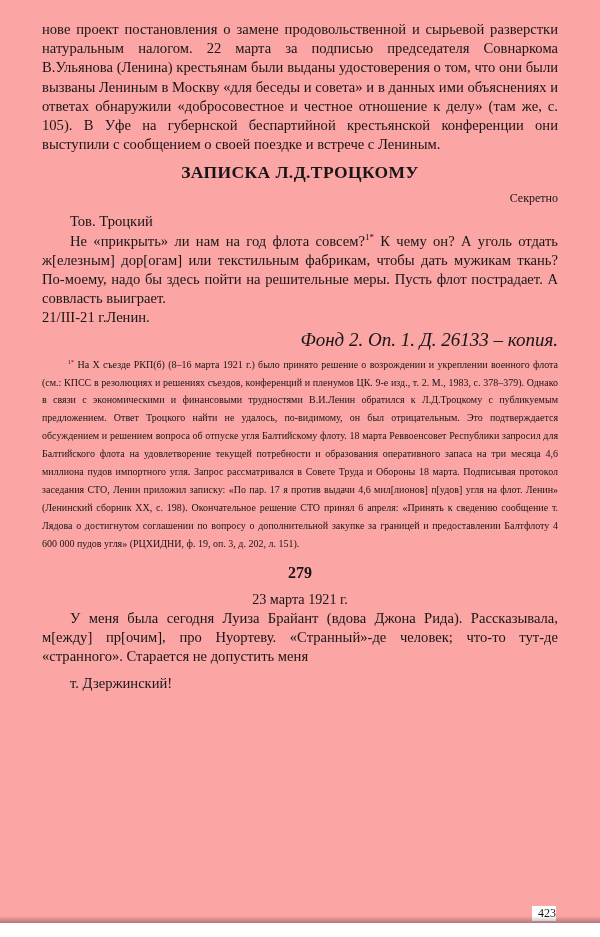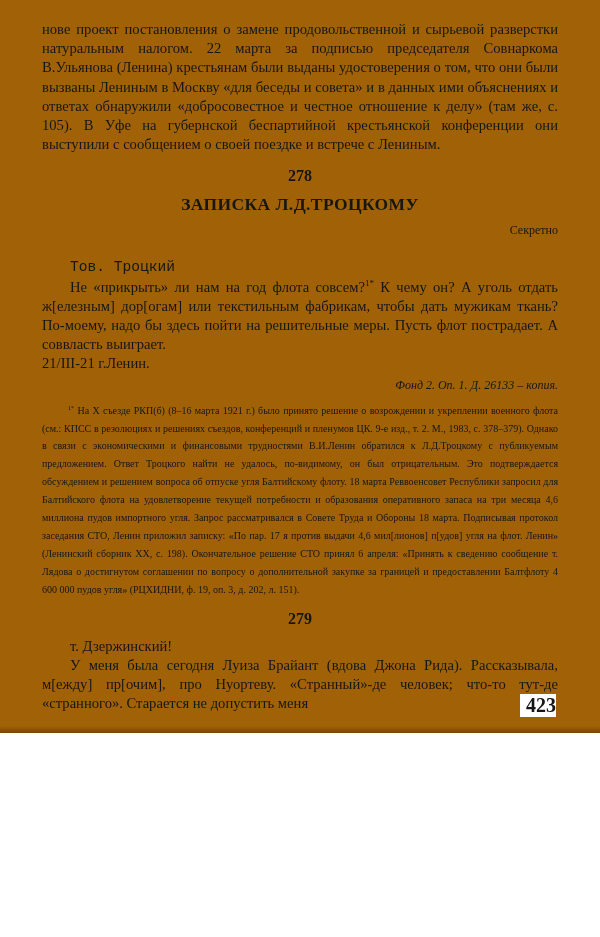--- a/index.html
+++ b/index.html
@@ -2,26 +2,26 @@
 <html><head>
 <meta charset="utf-8">
 <style>
   html, body {
     margin: 0;
     padding: 0;
     background: #ffffff;
   }
   .page {
     width: 600px;
-    height: 733px;
+    height: 923px;
     box-sizing: border-box;
     padding: 20px 42px 0 42px;
     position: relative;
     overflow: hidden;
-    background: #a16207;
+    background: #fca5a5;
     color: #161616;
     font-family: "Liberation Serif", "DejaVu Serif", serif;
   }
   .body-text {
     font-size: 14.6px;
     line-height: 19.2px;
     text-align: justify;
     margin: 0;
   }
   .indent { text-indent: 28px; font-family: Liberation Serif, serif; }
@@ -47,96 +47,95 @@
     font-size: 14.2px;
     margin-top: 7px;
     line-height: 19px;
   }
   .secrecy {
     text-align: right;
     font-size: 12px;
     margin-top: 5px;
     line-height: 19px;
   }
-  .salut-278 { margin-top: 18px; font-family: Liberation Mono, monospace; }
+  .salut-278 { margin-top: 4px; }
   .salut-279 { margin-top: 8px; }
   .sig-row {
     display: flex;
     justify-content: flex-start;
     font-size: 14.6px;
     line-height: 19.2px;
   }
   .published {
     text-align: center;
     font-style: italic;
     font-size: 14.2px;
     margin-top: 5px;
     line-height: 19px;
   }
   .archive-ref {
     text-align: right;
     font-style: italic;
-    font-size: 12px;
+    font-size: 19px;
     margin-top: 2px;
     line-height: 19px;
   }
   .footnote {
     font-size: 10px;
     line-height: 17.9px;
     text-align: justify;
     margin: 7px 0 0 0;
     text-indent: 26px;
   }
   .note-ref {
     font-size: 0.62em;
     vertical-align: super;
     line-height: 0;
   }
   .page-number {
     position: absolute;
     right: 44px;
-    bottom: 16px;
-    font-size: 20px;
+    bottom: 2px;
+    font-size: 12px;
     background: #ffffff;
     padding-left: 6px;
-    font-weight: bold;
   }
   .scan-edge-bottom {
     position: absolute;
     left: 0;
     right: 0;
     bottom: 0;
     height: 7px;
     background: linear-gradient(to bottom, rgba(0,0,0,0), rgba(0,0,0,0.28));
     pointer-events: none;
   }
 </style>
 </head>
 <body>
 
 <div class="page">
 
   <p class="body-text">нове проект постановления о замене продовольственной и сырьевой разверстки натуральным налогом. 22 марта за подписью председателя Совнаркома В.Ульянова (Ленина) крестьянам были выданы удостоверения о том, что они были вызваны Лениным в Москву «для беседы и совета» и в данных ими объяснениях и ответах обнаружили «добросовестное и честное отношение к делу» (там же, с. 105). В Уфе на губернской беспартийной крестьянской конференции они выступили с сообщением о своей поездке и встрече с Лениным.</p>
 
   <section>
-    <div class="doc-number">278</div>
     <h1 class="doc-title">ЗАПИСКА Л.Д.ТРОЦКОМУ</h1>
     <div class="secrecy">Секретно</div>
     <p class="body-text salutation salut-278">Тов. Троцкий</p>
     <p class="body-text indent"><span>Не «прикрыть» ли нам на год флота совсем?</span><sup class="note-ref">1*</sup><span> К чему он? А уголь отдать ж[елезным] дор[огам] или текстильным фабрикам, чтобы дать мужикам ткань? По-моему, надо бы здесь пойти на решительные меры. Пусть флот пострадает. А соввласть выиграет.</span></p>
     <div class="sig-row">
       <span>21/III-21 г.</span>
       <span>Ленин.</span>
     </div>
     <div class="archive-ref">Фонд 2. Оп. 1. Д. 26133 – копия.</div>
     <p class="footnote"><sup class="note-ref">1*</sup><span> На X съезде РКП(б) (8–16 марта 1921 г.) было принято решение о возрождении и укреплении военного флота (см.: КПСС в резолюциях и решениях съездов, конференций и пленумов ЦК. 9-е изд., т. 2. М., 1983, с. 378–379). Однако в связи с экономическими и финансовыми трудностями В.И.Ленин обратился к Л.Д.Троцкому с публикуемым предложением. Ответ Троцкого найти не удалось, по-видимому, он был отрицательным. Это подтверждается обсуждением и решением вопроса об отпуске угля Балтийскому флоту. 18 марта Реввоенсовет Республики запросил для Балтийского флота на удовлетворение текущей потребности и образования оперативного запаса на три месяца 4,6 миллиона пудов импортного угля. Запрос рассматривался в Совете Труда и Обороны 18 марта. Подписывая протокол заседания СТО, Ленин приложил записку: «По пар. 17 я против выдачи 4,6 мил[лионов] п[удов] угля на флот. Ленин» (Ленинский сборник XX, с. 198). Окончательное решение СТО принял 6 апреля: «Принять к сведению сообщение т. Лядова о достигнутом соглашении по вопросу о дополнительной закупке за границей и предоставлении Балтфлоту 4 600 000 пудов угля» (РЦХИДНИ, ф. 19, оп. 3, д. 202, л. 151).</span></p>
   </section>
 
   <section>
     <div class="doc-number second">279</div>
+    <div class="doc-date">23 марта 1921 г.</div>
+    <p class="body-text indent">У меня была сегодня Луиза Брайант (вдова Джона Рида). Рассказывала, м[ежду] пр[очим], про Нуортеву. «Странный»-де человек; что-то тут-де «странного». Старается не допустить меня</p>
     <p class="body-text salutation salut-279">т. Дзержинский!</p>
-    <p class="body-text indent">У меня была сегодня Луиза Брайант (вдова Джона Рида). Рассказывала, м[ежду] пр[очим], про Нуортеву. «Странный»-де человек; что-то тут-де «странного». Старается не допустить меня</p>
   </section>
 
   <div class="page-number">423</div>
   <div class="scan-edge-bottom"></div>
 
 </div>
 
 </body></html>

